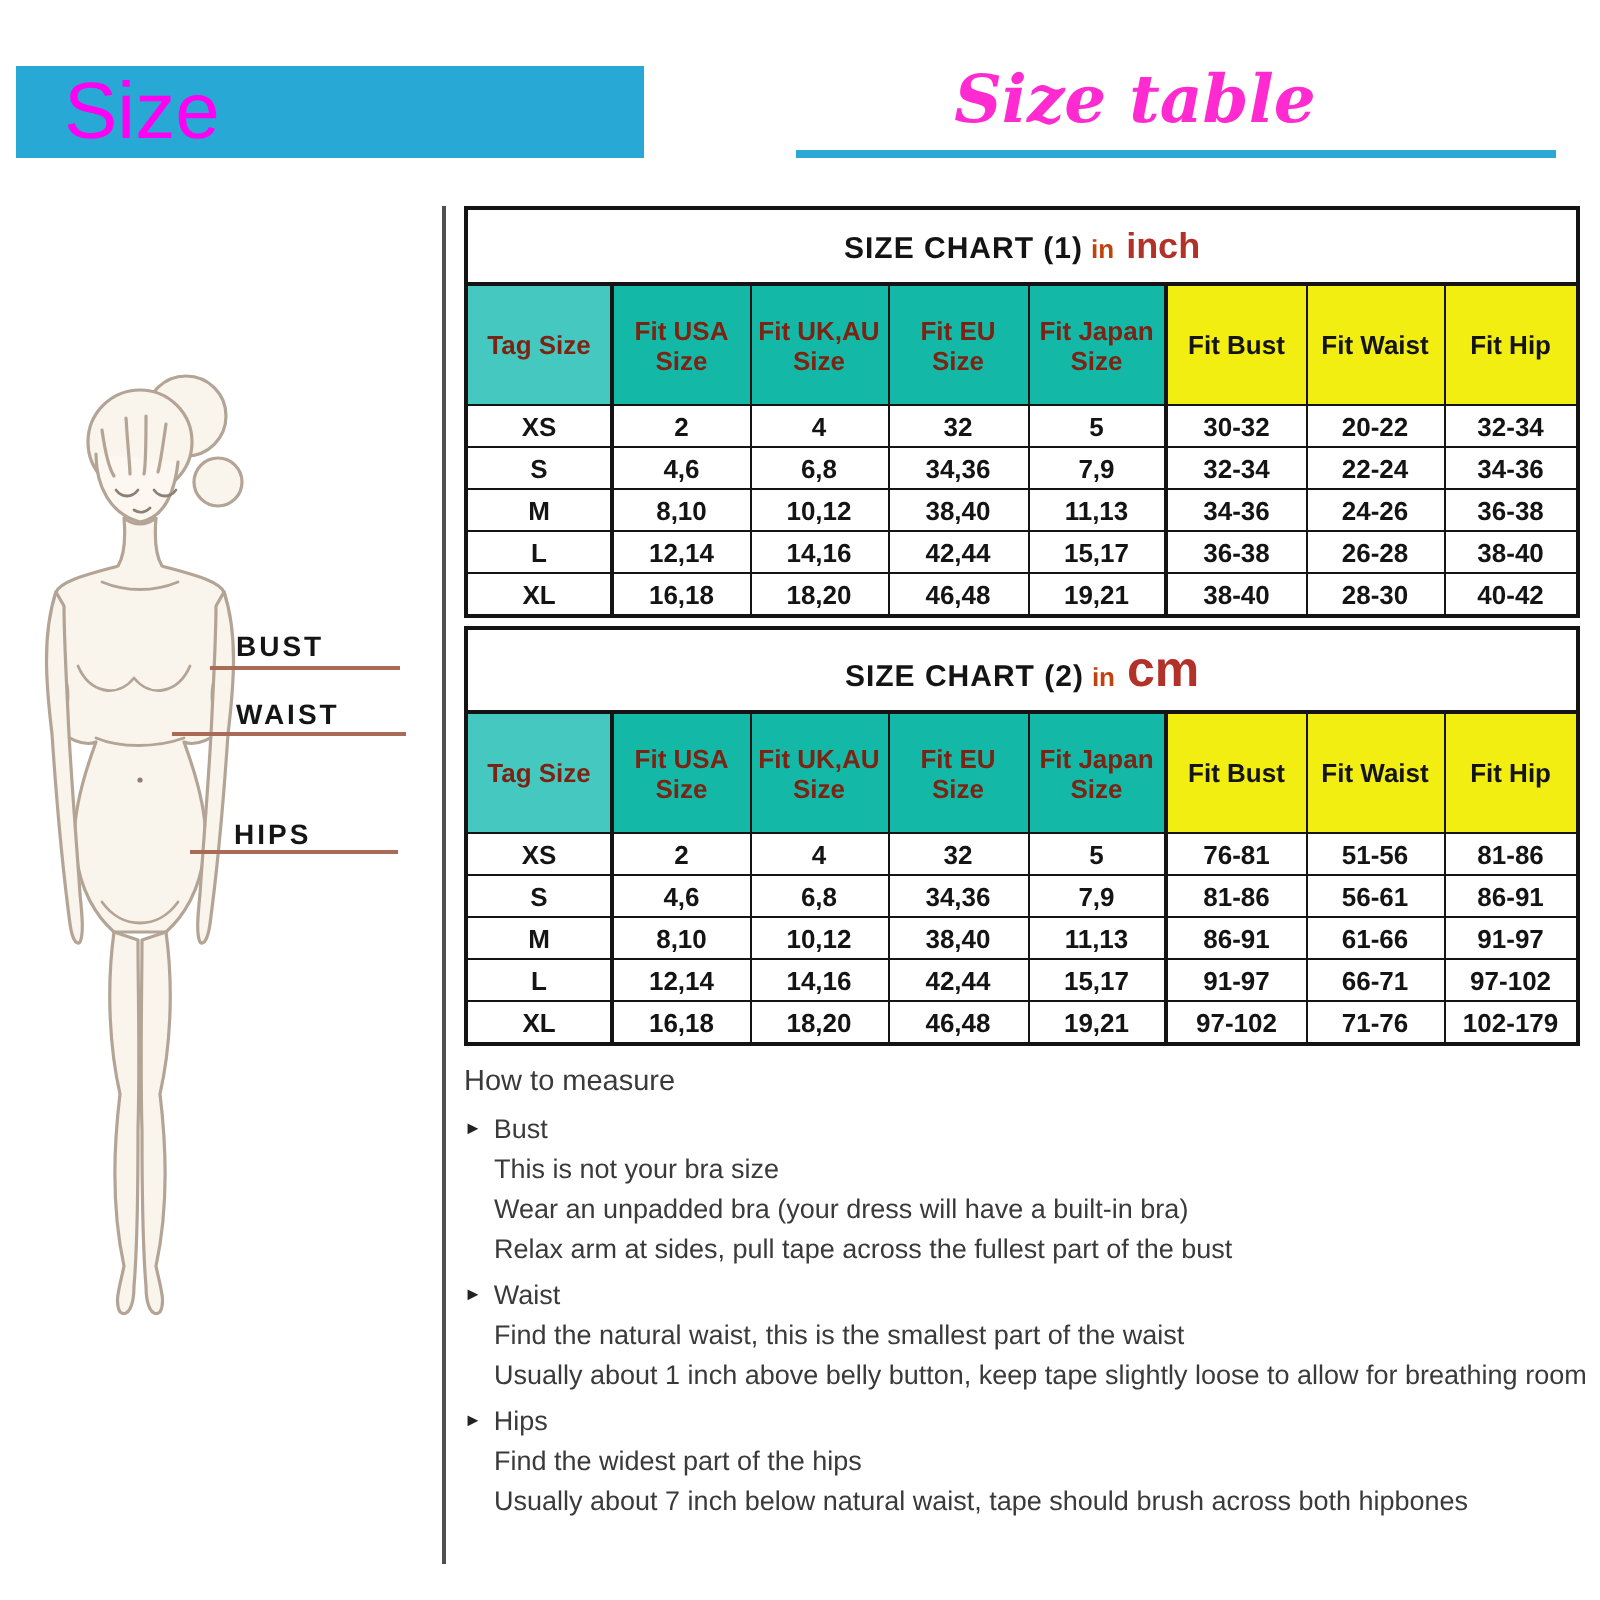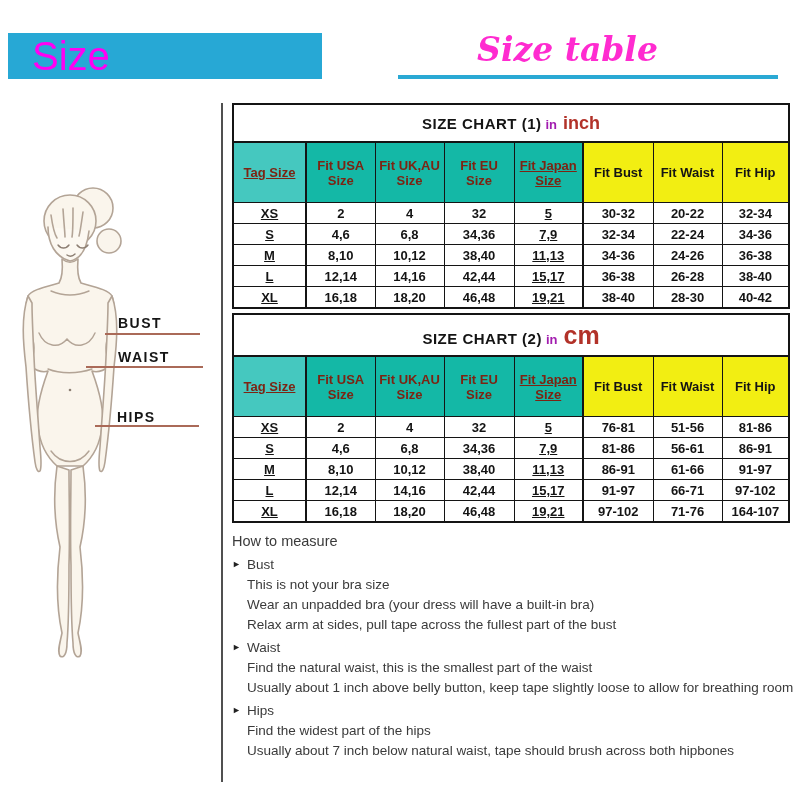--- a/index.html
+++ b/index.html
@@ -28,29 +28,29 @@
   table.size-table{position:absolute;left:232px;width:556px;border-collapse:collapse;
                    table-layout:fixed;background:#fff;border:2px solid #141414;}
   #table-inch{top:103px;}
   #table-cm{top:313px;}
   .size-table th,.size-table td{border:1px solid #141414;text-align:center;
                                 vertical-align:middle;padding:0;overflow:hidden;}
   .title-row td{height:36px;border-bottom:2px solid #141414;background:#fff;}
   #table-cm .title-row td{height:40px;}
   .title-inner{display:flex;justify-content:center;align-items:baseline;}
   .t-name{font-size:15px;font-weight:bold;color:#141414;letter-spacing:.5px;text-align:right;}
-  .t-in{font-size:13px;font-weight:bold;color:#a21caf;margin-left:4px;}
+  .t-in{font-size:13px;font-weight:bold;color:#c2410c;margin-left:4px;}
   .t-unit{font-size:18px;font-weight:bold;color:#b23229;margin-left:6px;}
   #table-cm .t-unit{font-size:25px;}
   .size-table th{height:59px;font-size:13px;font-weight:bold;line-height:15px;padding:0 2px;}
   .cell-tag{background:#45c8bf;color:#7c2413;}
   .cell-orange{background:#14b8a6;color:#7c2413;}
   .cell-yellow{background:#f2ee12;color:#141414;}
   .size-table td.data{height:20px;font-size:13px;font-weight:bold;color:#141414;}
-  .grp-r{border-right-width:2px !important;text-decoration:underline;}
+  .grp-r{border-right-width:2px !important;}
 
   
   .howto{position:absolute;left:232px;top:531px;width:566px;color:#3a3a3a;}
   .howto-title{font-size:14.5px;line-height:20px;margin-bottom:4px;}
   .hsec{margin-top:3px;}
   .hsec-head{display:flex;align-items:center;font-size:13.5px;line-height:20px;}
   .tri{font-size:9px;color:#222;margin-right:6px;position:relative;top:-1px;}
   .hline{padding-left:15px;font-size:13.5px;line-height:20px;white-space:nowrap;}
 </style>
 </head>
@@ -262,21 +262,21 @@
           <td class="data">97-102</td>
         </tr>
         <tr>
           <td class="data grp-r">XL</td>
           <td class="data">16,18</td>
           <td class="data">18,20</td>
           <td class="data">46,48</td>
           <td class="data grp-r">19,21</td>
           <td class="data">97-102</td>
           <td class="data">71-76</td>
-          <td class="data">164-107</td>
+          <td class="data">102-179</td>
         </tr>
       </tbody>
   </table>
 
   <div class="howto">
     <div class="howto-title">How to measure</div>
 
     <div class="hsec">
       <div class="hsec-head">
         <span class="tri">►</span>

